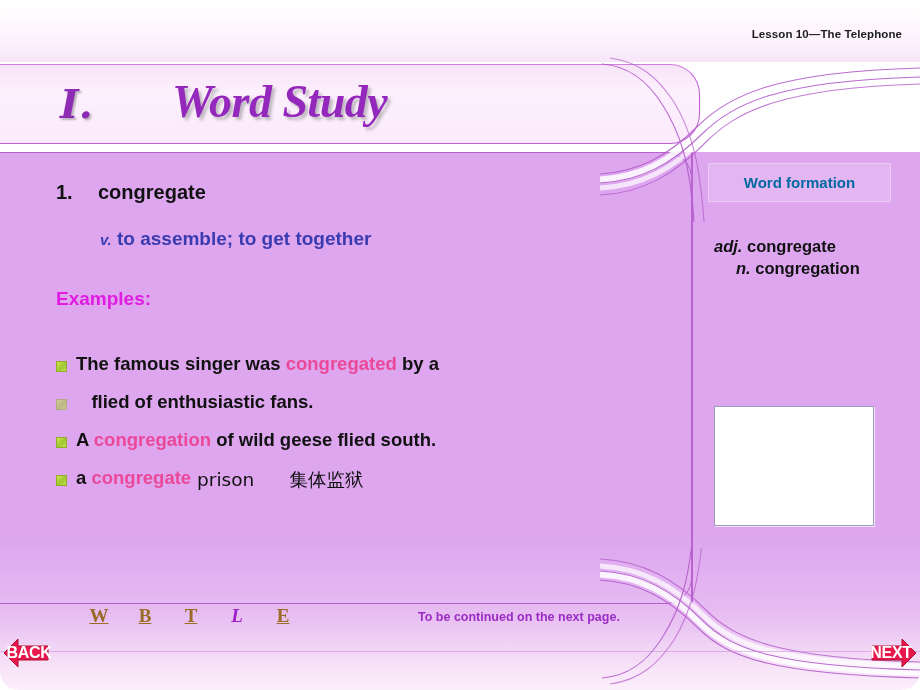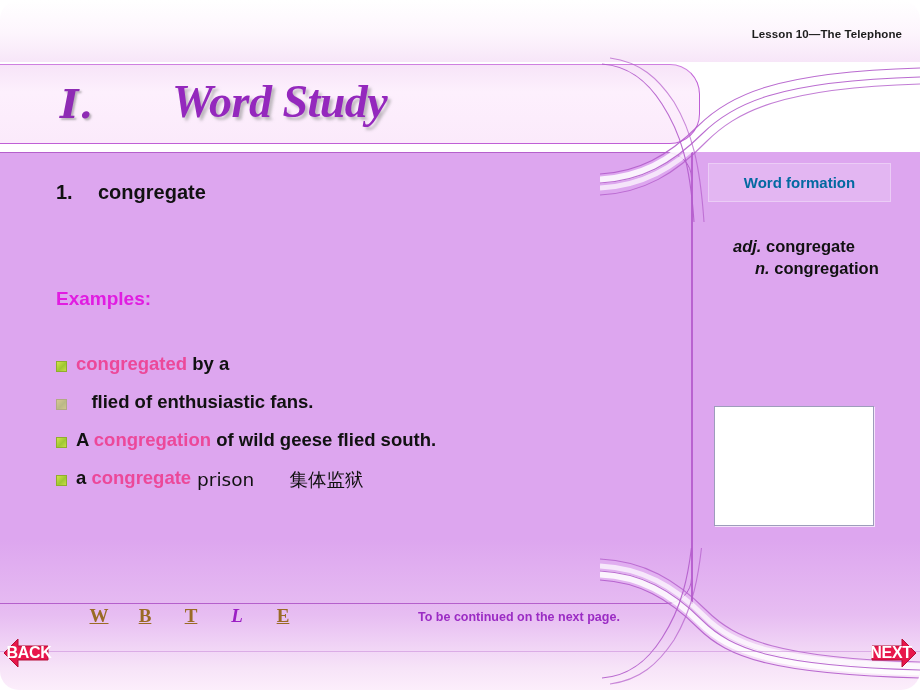--- a/index.html
+++ b/index.html
@@ -129,21 +129,21 @@
   .wf-title {
     font-size:15px; font-weight:bold; color:#0369a1;
   }
   .wf-forms {
     position:absolute; left:708px; top:235px; width:200px;
     font-size:16.5px; font-weight:bold; color:#111111;
     line-height:22px;
   }
   .wf-adj { display:block; padding-left:6px; }
   .wf-noun { display:block; padding-left:28px; }
-  .wf-abbr { font-style:italic;margin-left:19px; }
+  .wf-abbr { font-style:italic; }
   .image-placeholder {
     position:absolute; left:714px; top:406px; width:160px; height:120px;
     background:#ffffff;
     border:1px solid #9d9dbb;
     box-shadow:1px 1px 0 rgba(255,255,255,0.7);
   }
 
   
   .nav-links {
     position:absolute; left:76px; top:601px;
@@ -229,26 +229,31 @@
       <path d="M0 11 C 44 13, 76 32, 106 62 C 136 92, 180 110, 320 114" fill="none" stroke="#b35ccb" stroke-width="1.1" opacity="0.8"></path>
       <path d="M2 130 C 30 128, 48 112, 62 90 C 80 62, 90 32, 94 -28" fill="none" stroke="#b35ccb" stroke-width="1.1" opacity="0.9"></path>
       <path d="M10 136 C 40 132, 58 116, 74 92 C 92 62, 100 30, 104 -28" fill="none" stroke="#b35ccb" stroke-width="1.1" opacity="0.7"></path>
     </svg>
   </div>
 
   <div class="word-line">
     <span class="word-num">1.</span><span>congregate</span>
   </div>
 
+  <div class="pos-line">
+    <span class="pos-abbr">v.</span>
+    <span>to assemble; to get together</span>
+  </div>
 
   <div class="examples-label">Examples:</div>
 
   <div class="ex-list">
     <div class="ex-row">
       <span class="bullet"></span>
+      <span class="ex-text">The famous singer was </span>
         <span class="ex-text hl">congregated</span>
         <span class="ex-text"> by a</span>
     </div>
     <div class="ex-row">
       <span class="bullet blank"></span>
       <span class="ex-text">   flied of enthusiastic fans.</span>
         <span class="ex-text hl"></span>
         <span class="ex-text"></span>
     </div>
     <div class="ex-row">

